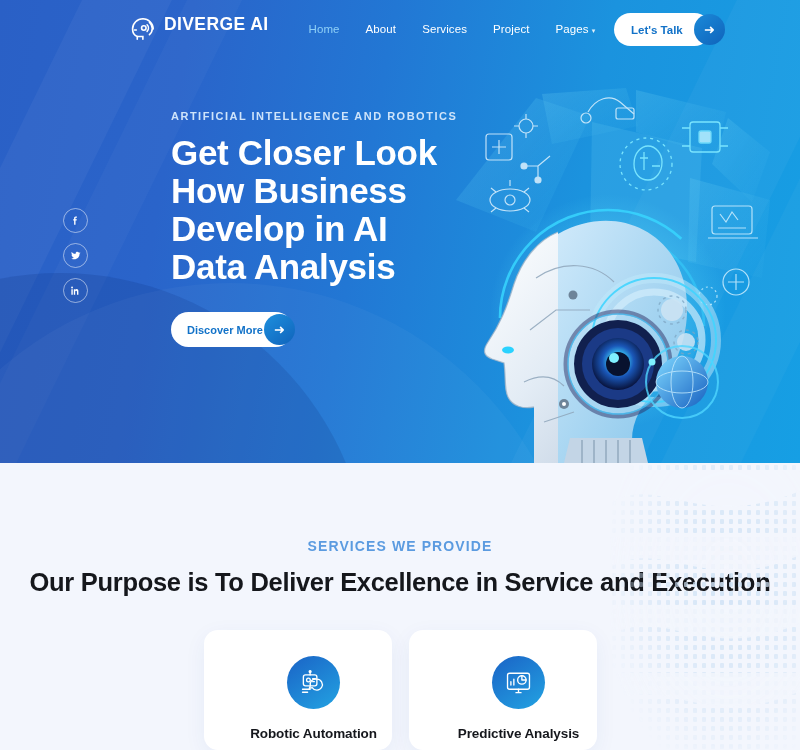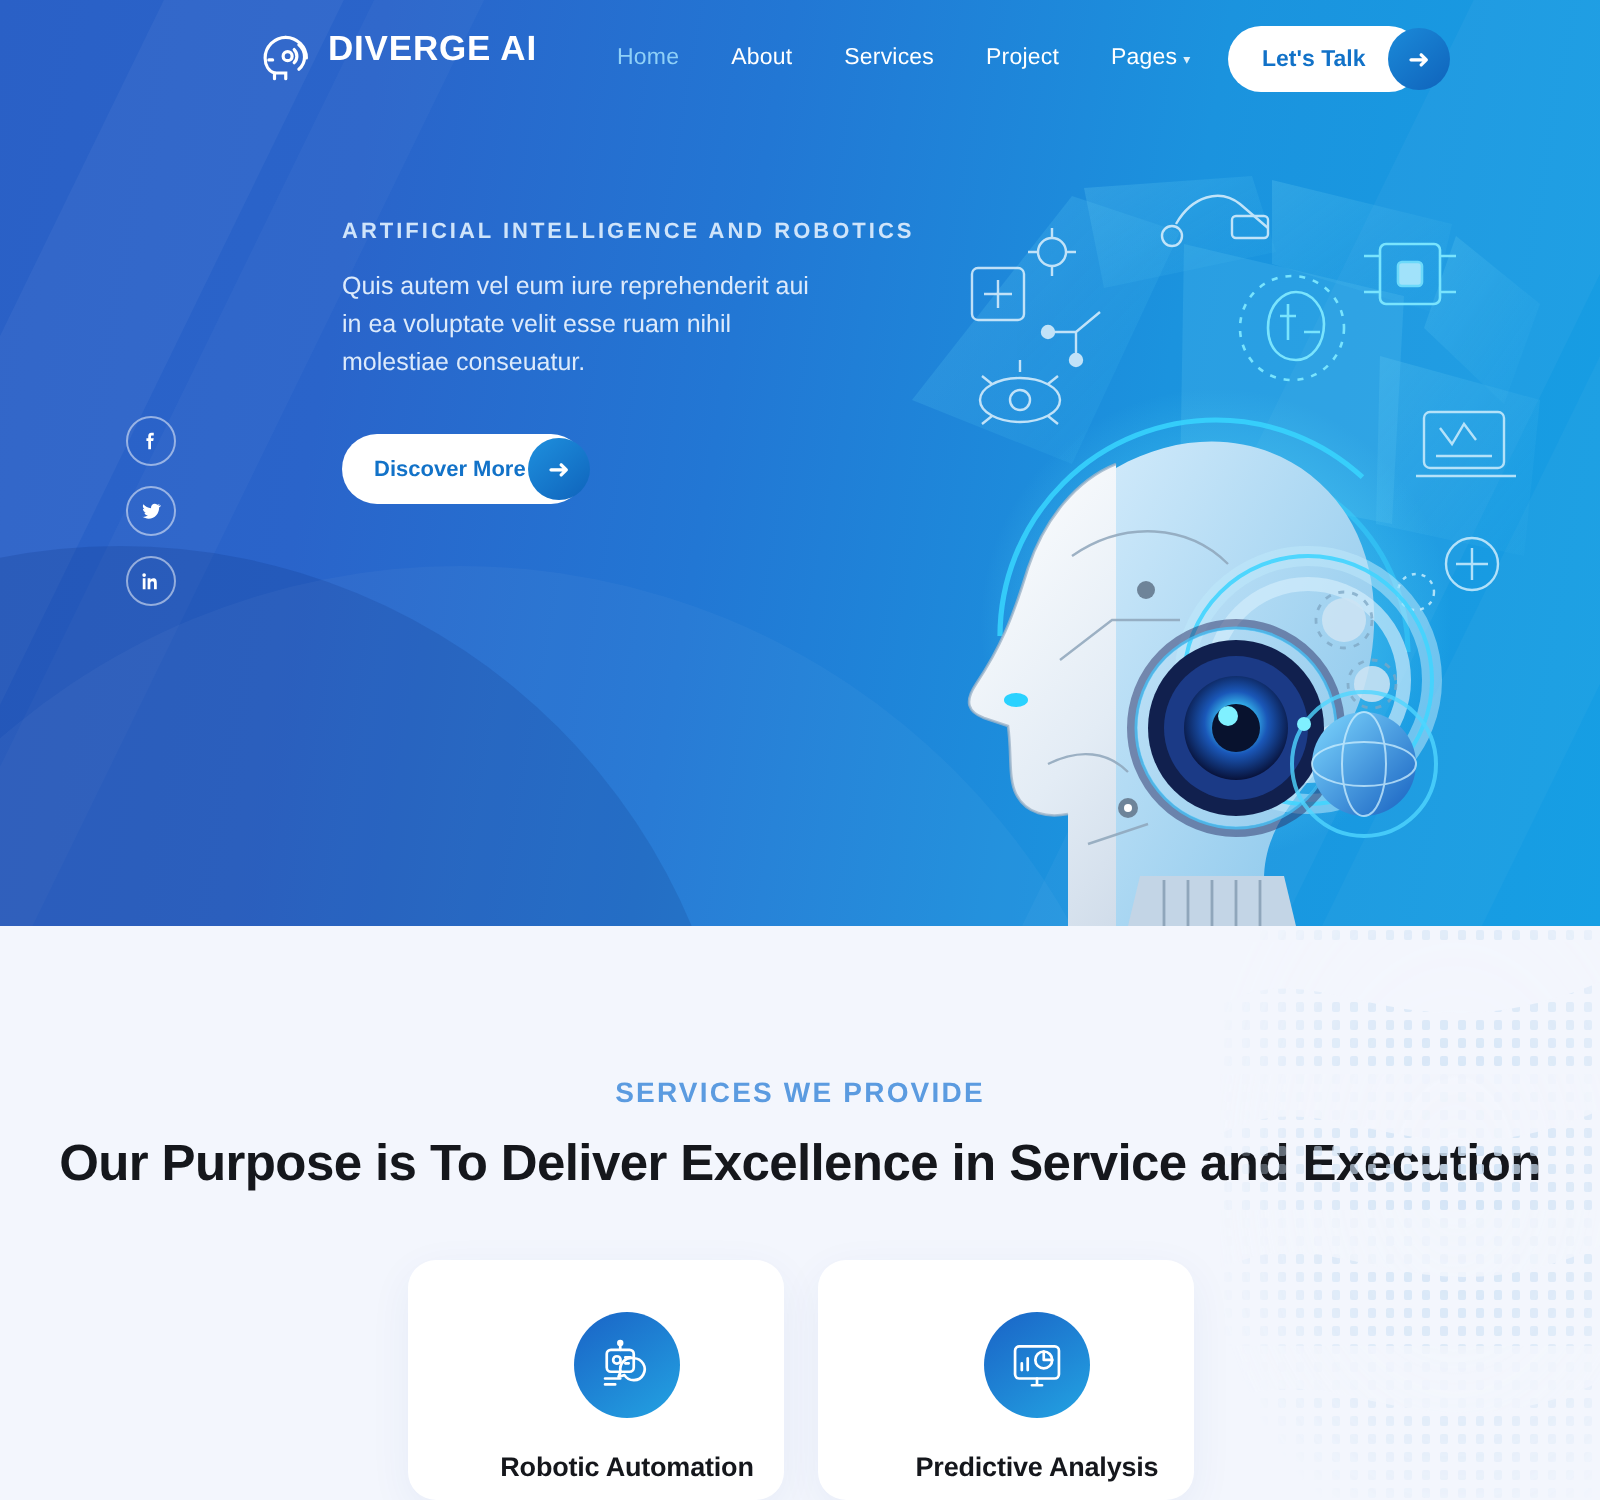--- a/index.html
+++ b/index.html
@@ -347,21 +347,21 @@
       </div>
       <div class="soc">
         <svg width="11" height="11" viewBox="0 0 24 24" fill="#fff">
           <path d="M4.5 3.5A2 2 0 1 0 4.5 7.5a2 2 0 0 0 0-4zM3 9h3v12H3V9zm5.5 0h2.9v1.6h.1c.4-.8 1.4-1.7 3-1.7 3.2 0 3.8 2.1 3.8 4.8V21h-3v-5.6c0-1.3 0-3-1.9-3s-2.1 1.4-2.1 2.9V21h-3V9z"></path>
         </svg>
       </div>
     </div>
 
     <div class="hero-copy">
       <div class="eyebrow">ARTIFICIAL INTELLIGENCE AND ROBOTICS</div>
-      <p class="hero-sub">Quis autem vel eum iure reprehenderit aui in ea voluptate velit esse ruam nihil molestiae conseuatur.</p>
+      <h1 class="hero-title">Get Closer Look How Business Develop in AI Data Analysis</h1>
       <div class="discover">
         <span class="discover-label">Discover More</span>
         <span class="discover-arrow">➜</span>
       </div>
     </div>
   </section>
 
   <section class="services">
     <svg class="dots-deco" viewBox="0 0 190 287">
       <defs>

